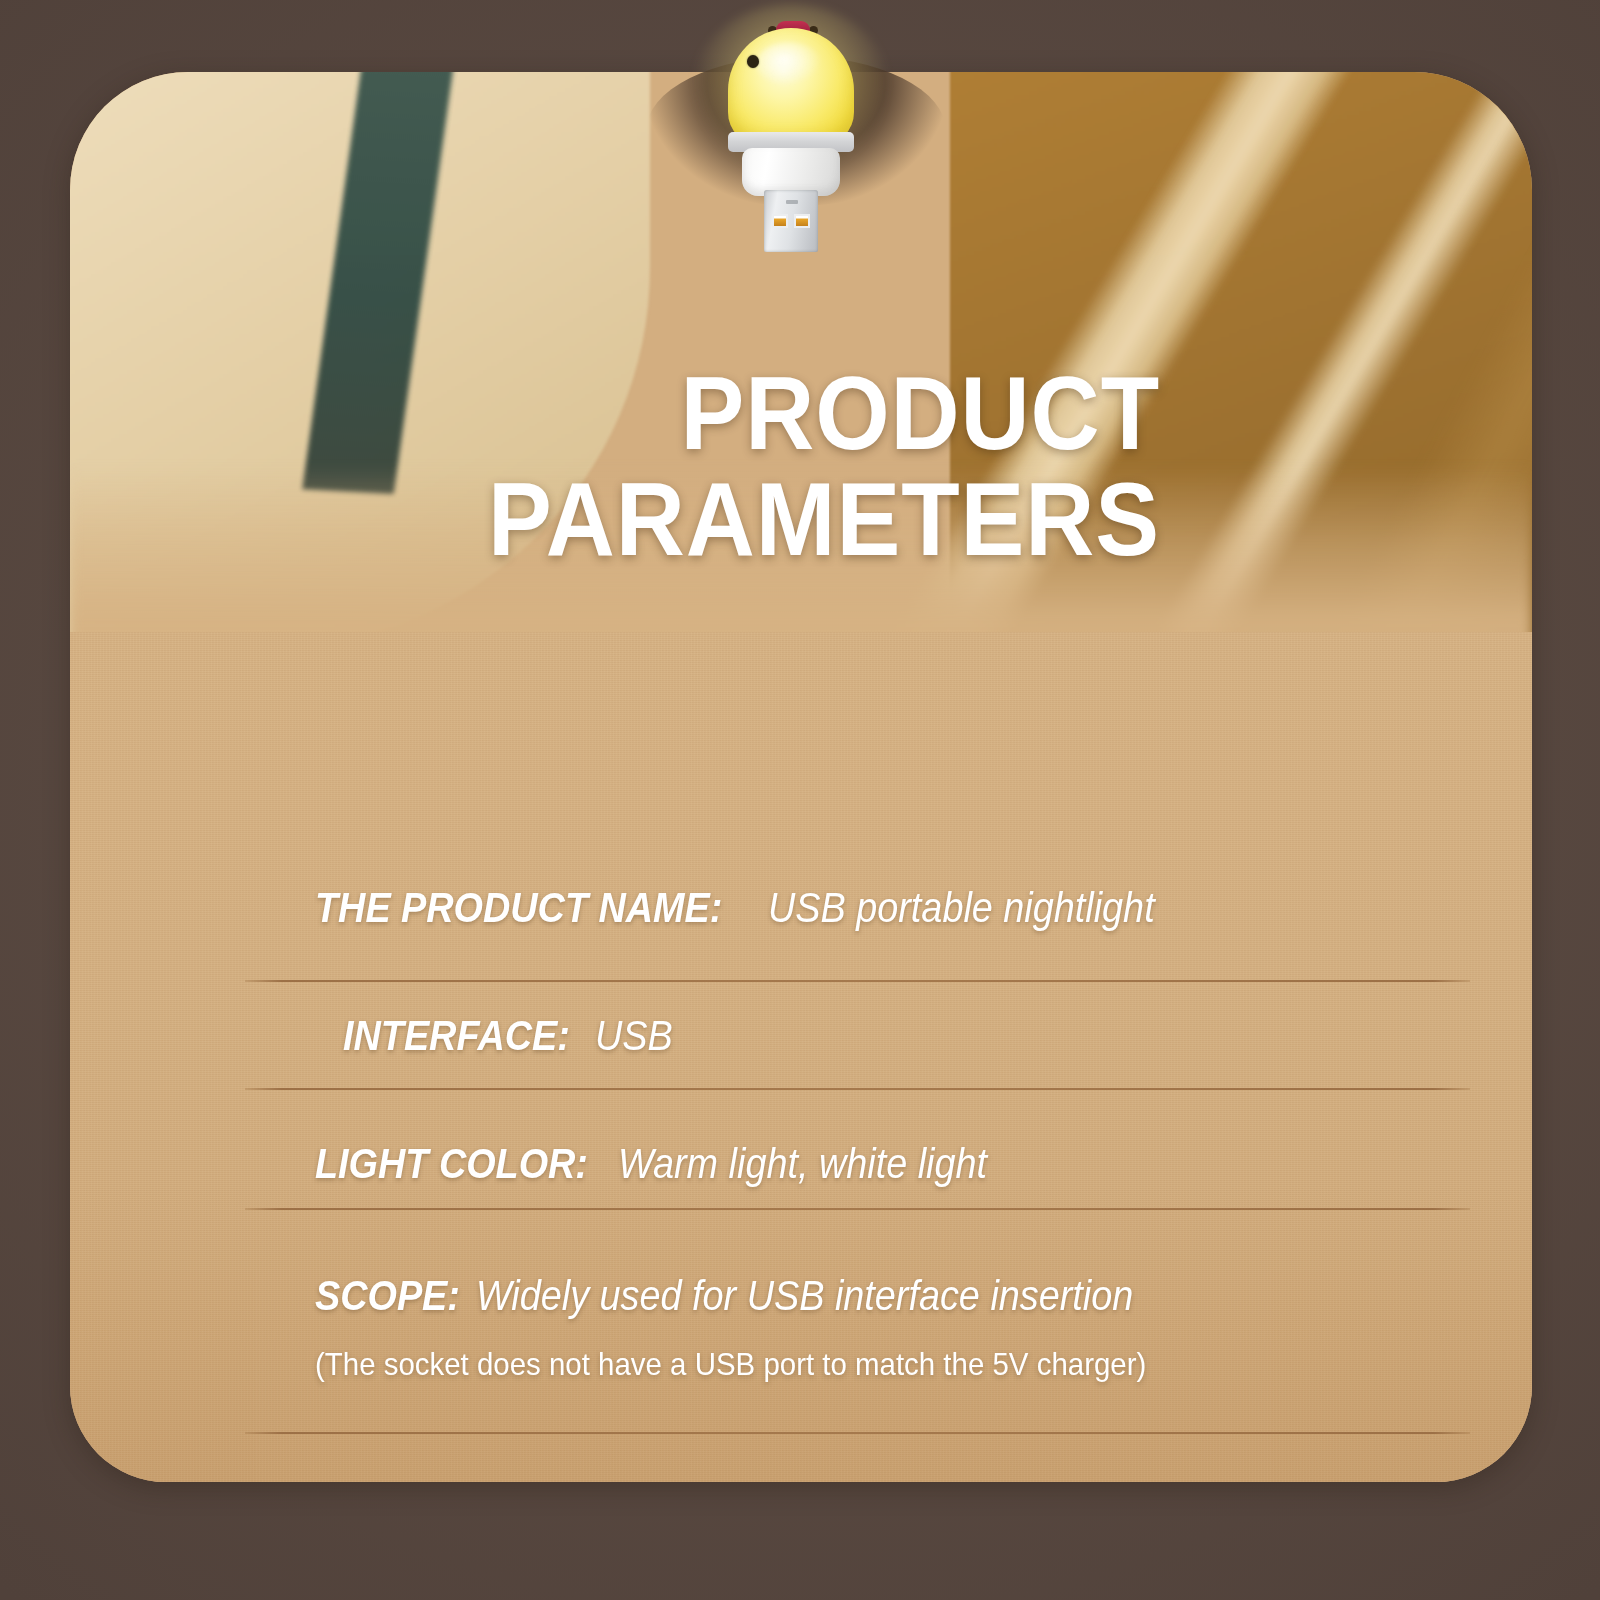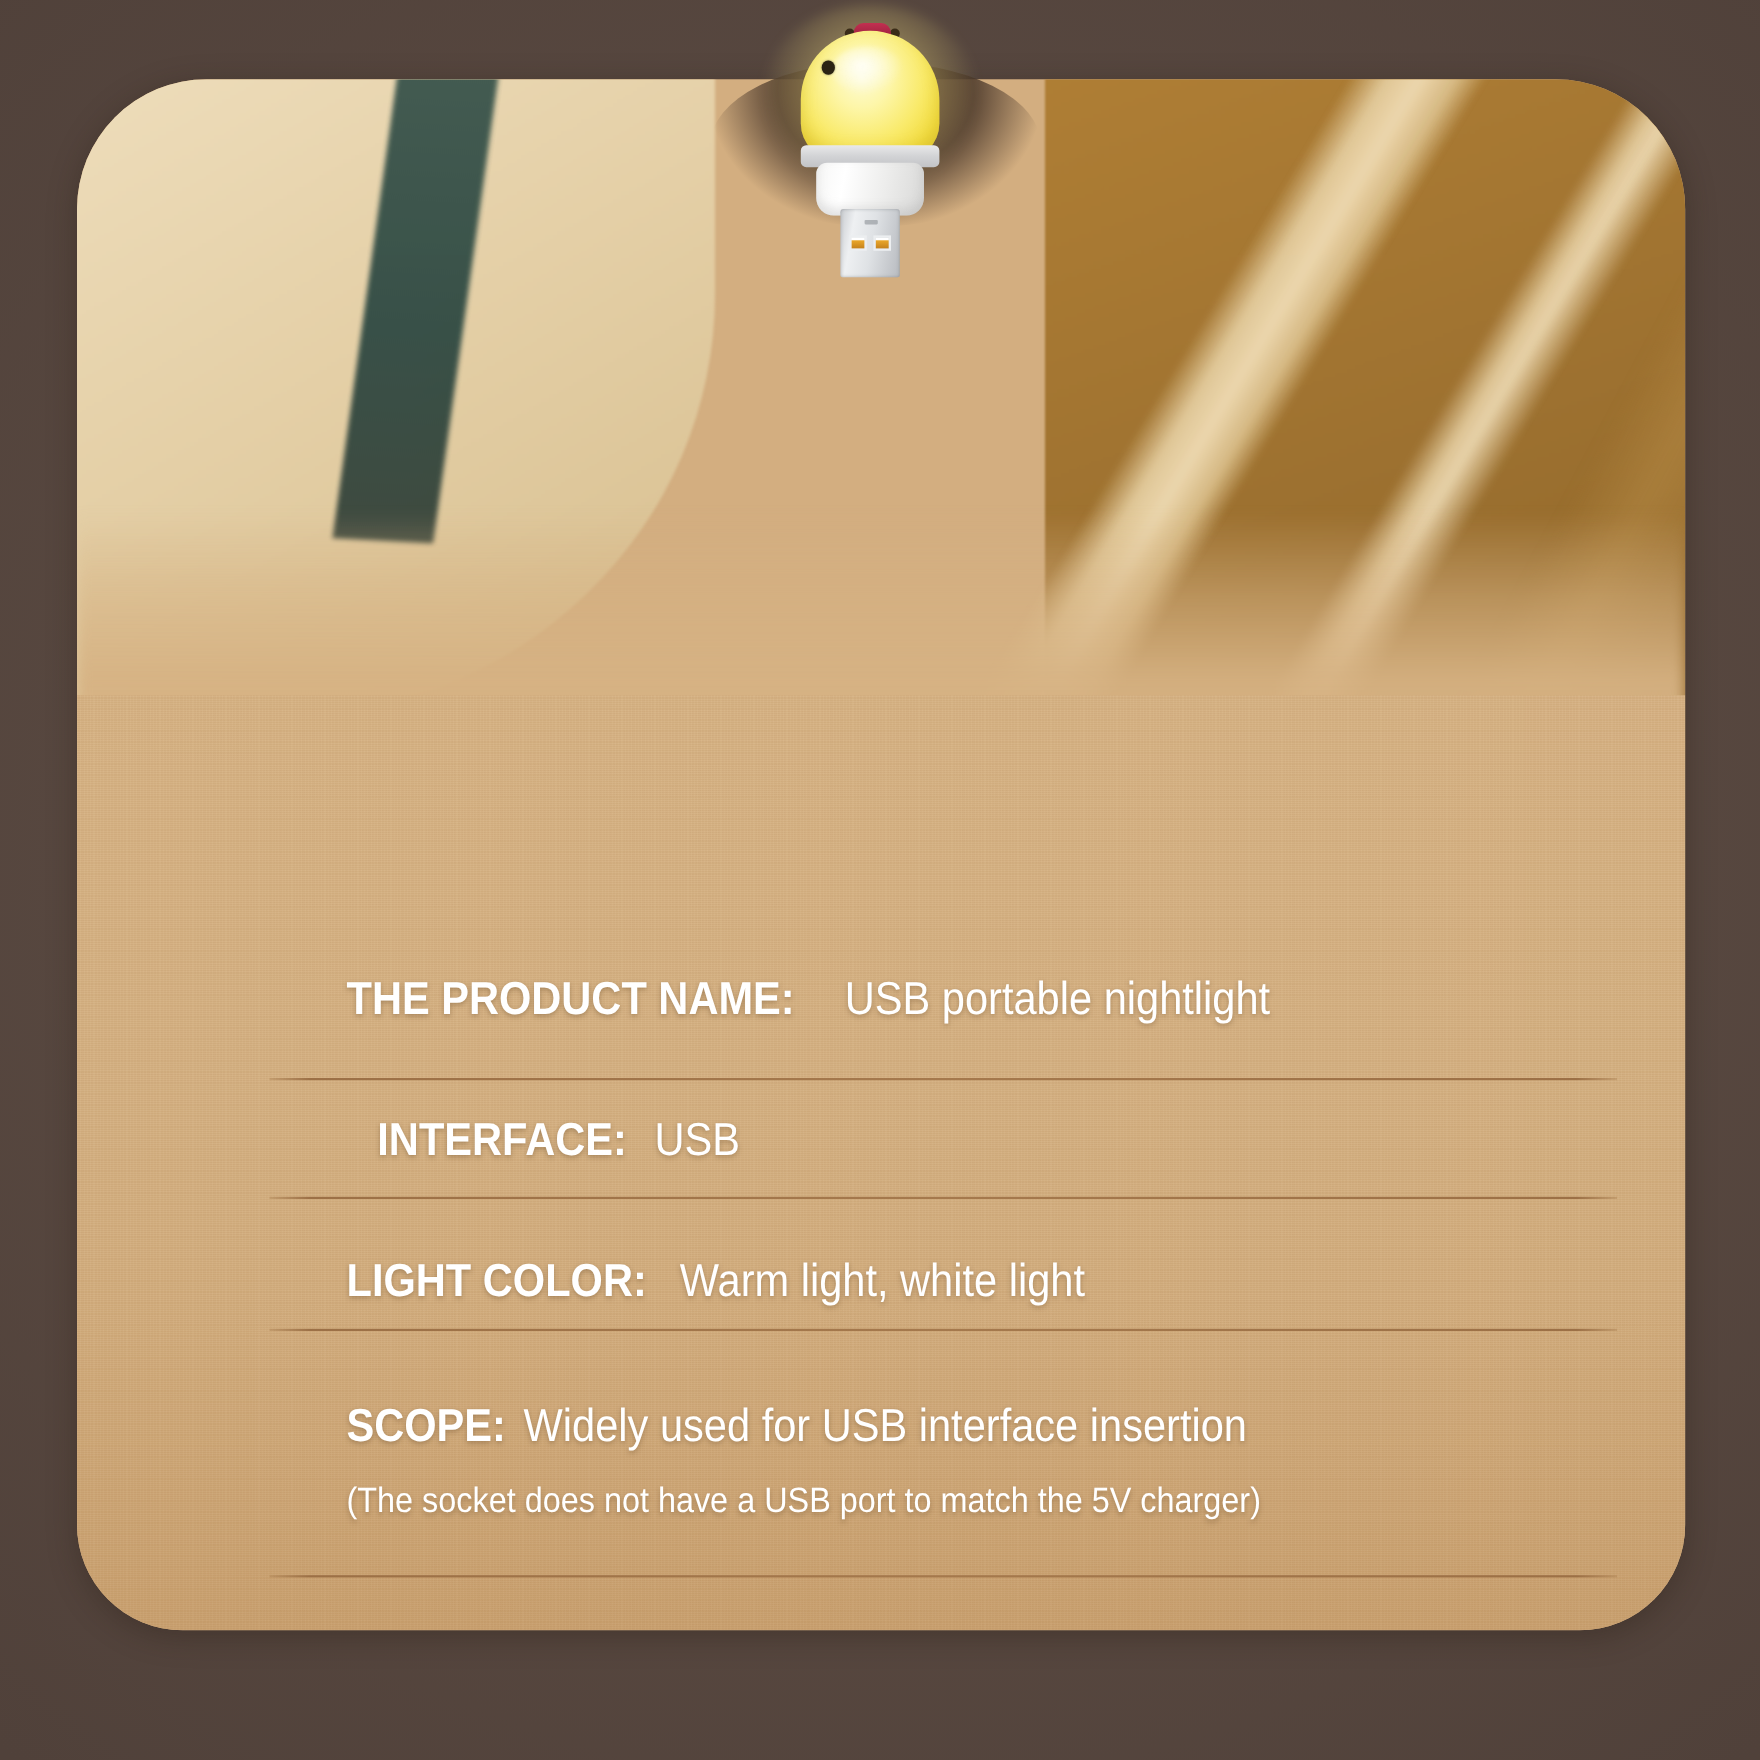--- a/index.html
+++ b/index.html
@@ -156,20 +156,21 @@
   #specs {
     position:absolute;
     left:175px; top:812px; width:1225px;
     z-index:6;
   }
   .row { position:relative; }
   .row .text {
     color:#fff;
     white-space:nowrap;
     text-shadow:0 2px 5px rgba(90,60,28,.35);
+    font-style:italic;
   }
   .label {
     font-weight:bold;
     font-size:42px;
     letter-spacing:0px;
     display:inline-block;
     transform:scaleX(.90);
     transform-origin:left center;
   }
   .value {
@@ -324,20 +325,24 @@
     <div class="band2"></div>
     <div class="blanket"></div>
     <div class="fade"></div>
   </div>
 
   <div id="panel">
     <div class="grain"></div>
     <div class="shade"></div>
   </div>
 
+  <div id="title">
+    <span class="line">PRODUCT</span>
+    <span class="line">PARAMETERS</span>
+  </div>
 
   <div id="specs">
 
     <div class="row r1">
       <span class="text"><span class="label">THE PRODUCT NAME:</span><span class="value">USB portable nightlight</span></span>
     </div>
     <div class="rowline l1"></div>
 
     <div class="row r2">
       <span class="text"><span class="label">INTERFACE:</span><span class="value"> USB</span></span>

